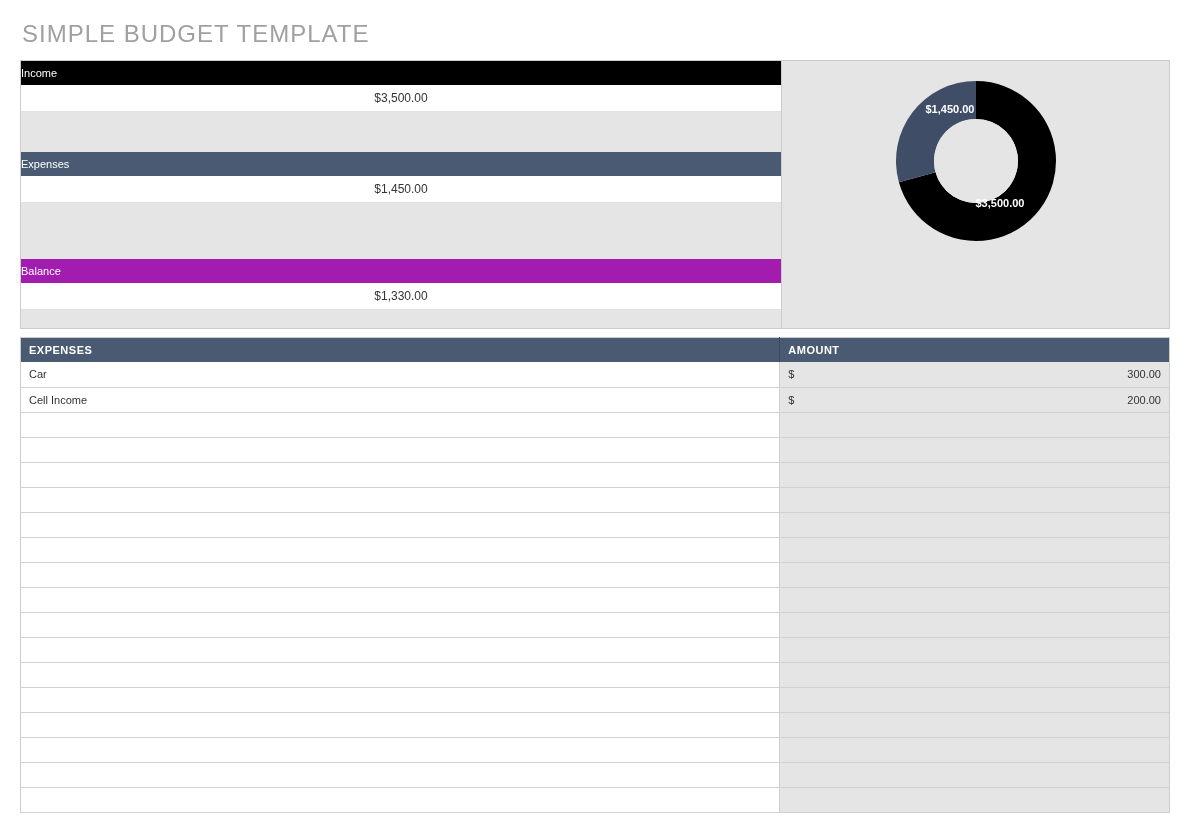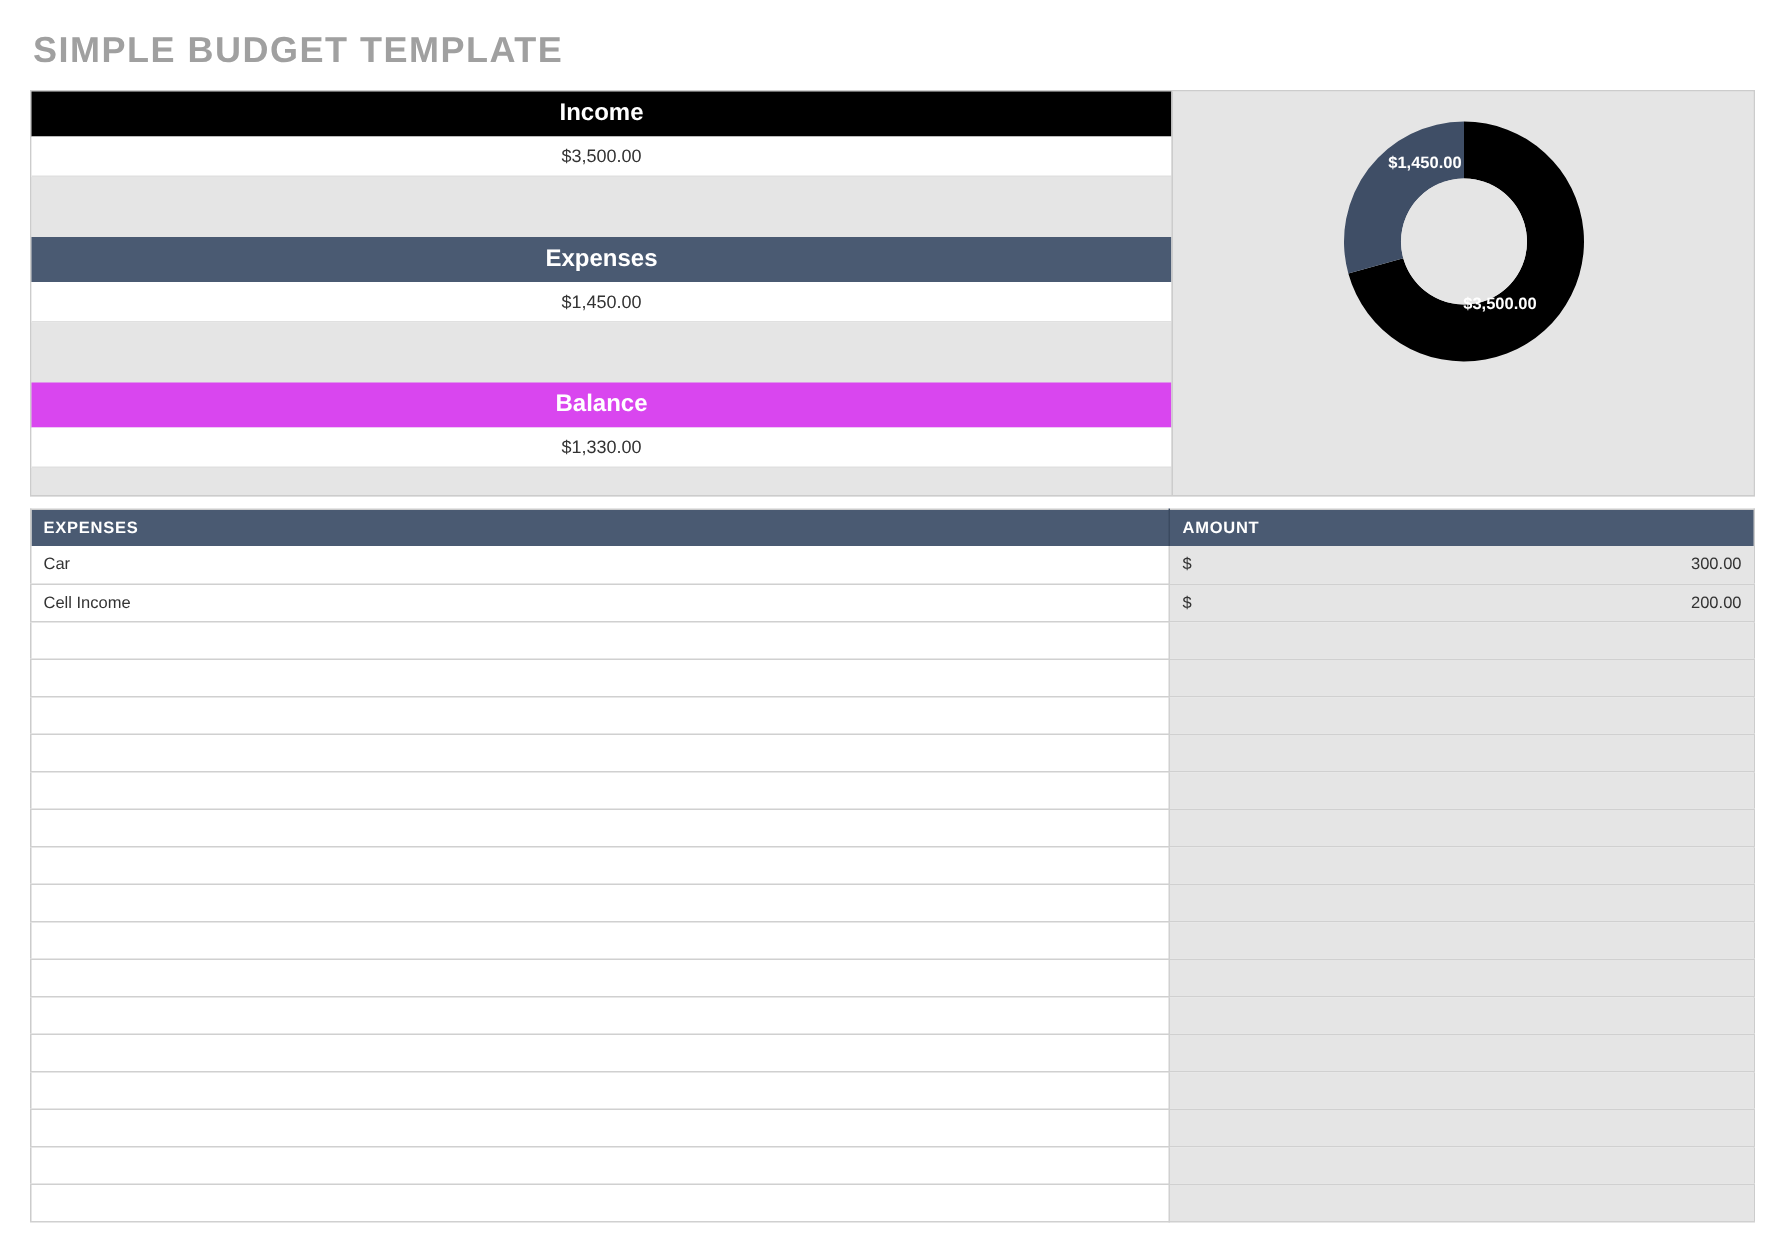--- a/index.html
+++ b/index.html
@@ -6,47 +6,47 @@
   body {
     font-family: Arial, Helvetica, sans-serif;
     background: #ffffff;
     width: 1190px;
     padding: 20px;
     color: #333;
     font-size: 12px;
   }
   .page-title {
     font-size: 24px;
-    font-weight: 700;
+    font-weight: 400;
     letter-spacing: 1px;
     color: #a0a0a0;
     margin-bottom: 12px;
     margin-left: 2px;
   }
   .top-area {
     display: flex;
     border: 1px solid #ccc;
     background: #e5e5e5;
     margin-bottom: 8px;
   }
   .summary-col {
     width: 760px;
     display: flex;
     flex-direction: column;
   }
   .summary-header {
     color: #fff;
-    font-weight: 700;
-    font-size: 16px;
-    text-align: center;
+    font-weight: 400;
+    font-size: 11px;
+    text-align: left;
     padding: 6px 0;
   }
   .hdr-black   { background: #000000; }
   .hdr-blue    { background: #4a5a72; }
-  .hdr-grey    { background: #d946ef; }
+  .hdr-grey    { background: #a21caf; margin-top: 16px; }
   .summary-value {
     background: #ffffff;
     text-align: center;
     padding: 6px 0;
     font-size: 12px;
     color: #333;
     border-bottom: 1px solid #e0e0e0;
   }
   .summary-spacer {
     height: 40px;

